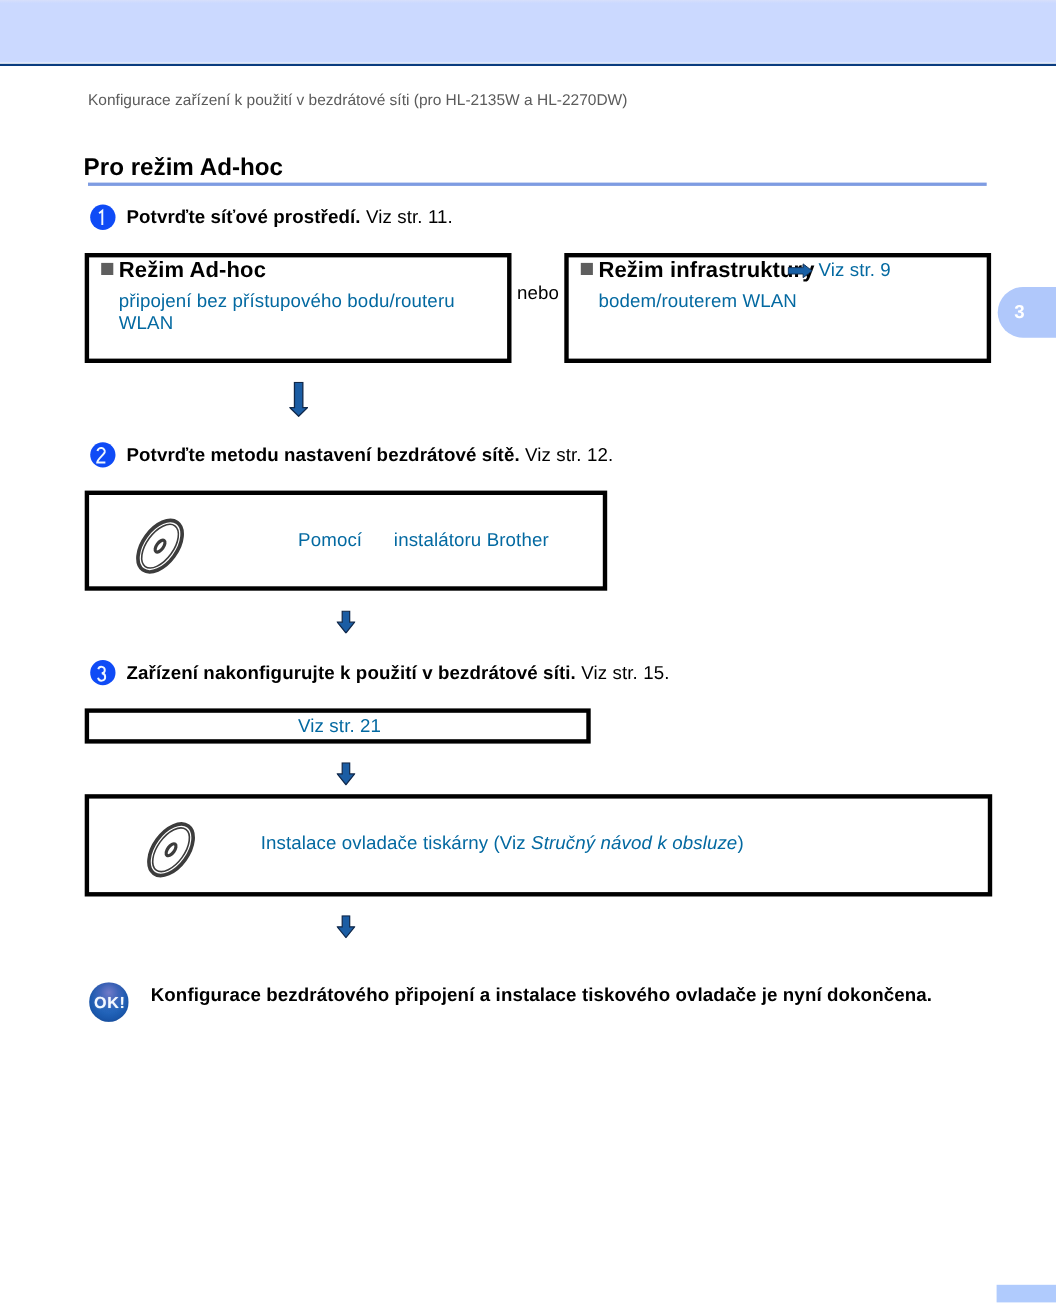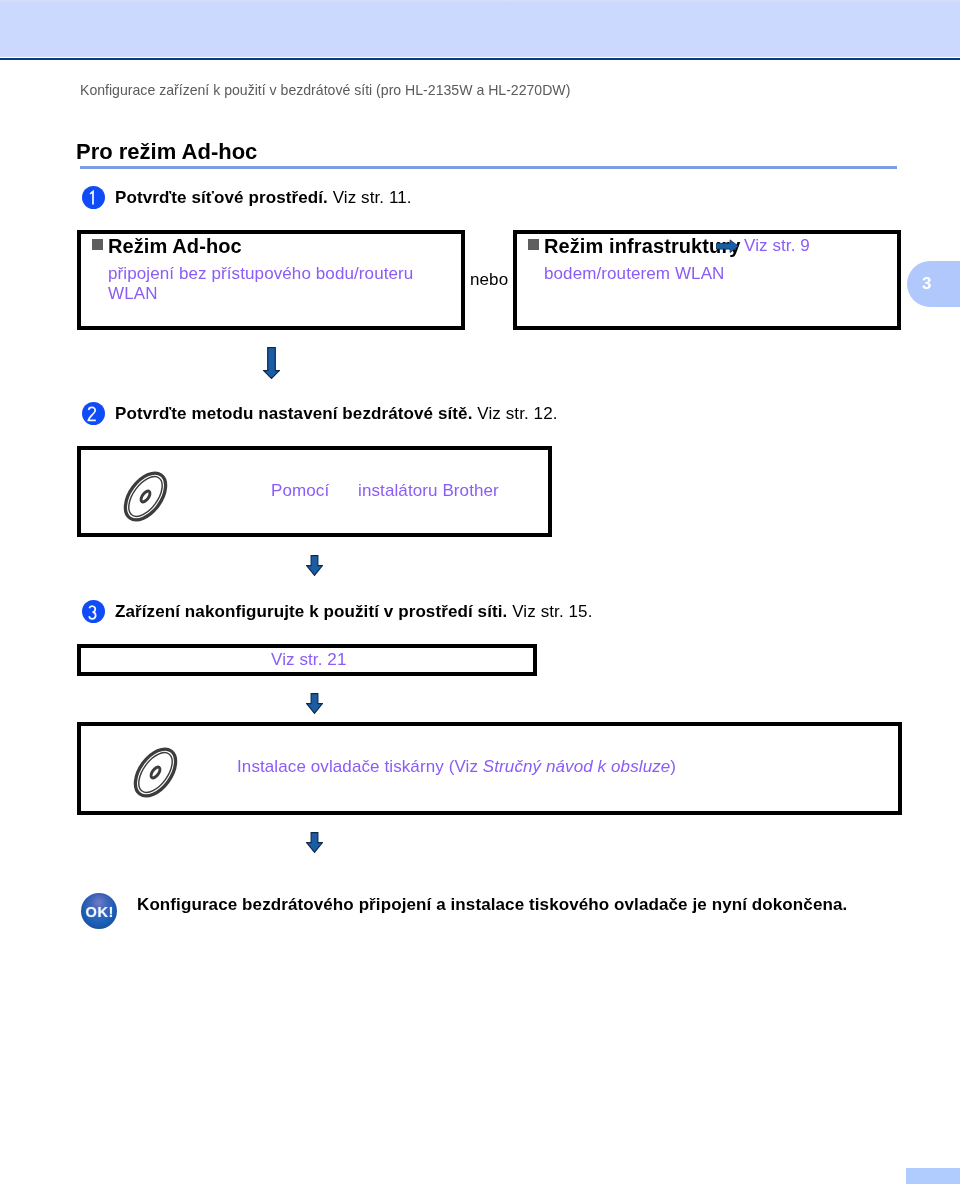--- a/index.html
+++ b/index.html
@@ -26,21 +26,21 @@
   
   .steptxt{position:absolute;font-size:17px;color:#000;white-space:nowrap;line-height:20px;letter-spacing:0.1px;}
   .steptxt b{font-weight:bold;}
   .steptxt span{font-weight:normal;}
 
   
   .box{position:absolute;border:4px solid #000;box-sizing:border-box;background:#fff;}
 
   .boxhead{position:absolute;font-size:20px;font-weight:bold;color:#000;white-space:nowrap;line-height:20px;letter-spacing:0.1px;}
   .sq{position:absolute;width:11px;height:11px;background:#5e5e5e;}
-  .boxbody{position:absolute;font-size:17px;color:#8b5cf6;line-height:20px;white-space:nowrap;letter-spacing:0.1px;}
+  .boxbody{position:absolute;font-size:17px;color:#0369a1;line-height:20px;white-space:nowrap;letter-spacing:0.1px;}
   .boxbody b{font-weight:normal;margin-left:24px;}
   .boxbody i{font-style:italic;}
 
   .nebo{position:absolute;font-size:17px;color:#000;white-space:nowrap;letter-spacing:0.1px;}
 
   
   .sidetab{position:absolute;left:907px;top:261px;width:53px;height:46px;background:#b0c8fb;
            border-radius:23px 0 0 23px;color:#fff;font-weight:bold;font-size:17px;
            line-height:46px;text-align:left;padding-left:15px;box-sizing:border-box;}
 
@@ -95,21 +95,21 @@
   <div class="steptxt" style="left:115px;top:188px;"><b>Potvrďte síťové prostředí.</b> <span>Viz str. 11.</span></div>
 
   <div class="box" style="left:77px;top:230px;width:388px;height:100px;"></div>
   <div class="sq" style="left:92px;top:239px;"></div>
   <div class="boxhead" style="left:108px;top:236px;">Režim Ad-hoc</div>
   <div class="boxbody" style="left:108px;top:264px;">
     <div>připojení bez přístupového bodu/routeru</div>
     <div>WLAN</div>
   </div>
 
-  <div class="nebo" style="left:470px;top:270px;">nebo</div>
+  <div class="nebo" style="left:470px;top:257px;">nebo</div>
 
   <div class="box" style="left:513px;top:230px;width:388px;height:100px;"></div>
   <div class="sq" style="left:528px;top:239px;"></div>
   <div class="boxhead" style="left:544px;top:236px;">Režim infrastruktury</div>
   <svg class="arrow" style="left:716px;top:238.8px;" width="23" height="15" viewBox="0 0 23 15">
     <path d="M0.5 4.3 H14.1 V0.9 L22.3 7.2 L14.1 13.5 V10.1 H0.5 Z" fill="#1860a6" stroke="#0f2f55" stroke-width="0.85" stroke-linejoin="miter"></path>
   </svg>
   <div class="boxbody" style="left:744px;top:236px;">Viz str. 9</div>
   <div class="boxbody" style="left:544px;top:264px;">
     <div>bodem/routerem WLAN</div>
@@ -142,21 +142,21 @@
     <path d="M5.1 0.6 H11.9 V10.6 H16.4 L8.5 20.4 L0.6 10.6 H5.1 Z" fill="#1b5da4" stroke="#10284a" stroke-width="1.1" stroke-linejoin="miter"></path>
   </svg>
 
   <div class="numcircle" style="left:82px;top:600px;" title="3">
     <svg viewBox="0 0 23 23">
         <title>3</title>
         <circle cx="11.5" cy="11.5" r="11.5" fill="#0f4bf6"></circle>
         <path d="M7.3 8.3 a3.05 2.95 0 1 1 3.2 3.8 a3.3 3.35 0 1 1 -3.4 4.1" fill="none" stroke="#f0f8ff" stroke-width="1.75"></path>
       </svg>
   </div>
-  <div class="steptxt" style="left:115px;top:602px;"><b>Zařízení nakonfigurujte k použití v prostředí síti.</b> <span>Viz str. 15.</span></div>
+  <div class="steptxt" style="left:115px;top:602px;"><b>Zařízení nakonfigurujte k použití v bezdrátové síti.</b> <span>Viz str. 15.</span></div>
 
   <div class="box" style="left:77px;top:644px;width:460px;height:32px;"></div>
   <div class="boxbody" style="left:271px;top:650px;">Viz str. 21</div>
 
   <svg class="arrow" style="left:306px;top:693px;" width="17" height="21" viewBox="0 0 17 21">
     <path d="M5.1 0.6 H11.9 V10.6 H16.4 L8.5 20.4 L0.6 10.6 H5.1 Z" fill="#1b5da4" stroke="#10284a" stroke-width="1.1" stroke-linejoin="miter"></path>
   </svg>
 
   <div class="box" style="left:77px;top:722px;width:825px;height:93px;"></div>
   <svg class="disc" style="left:129px;top:746px;" width="70" height="70" viewBox="0 0 70 70">

